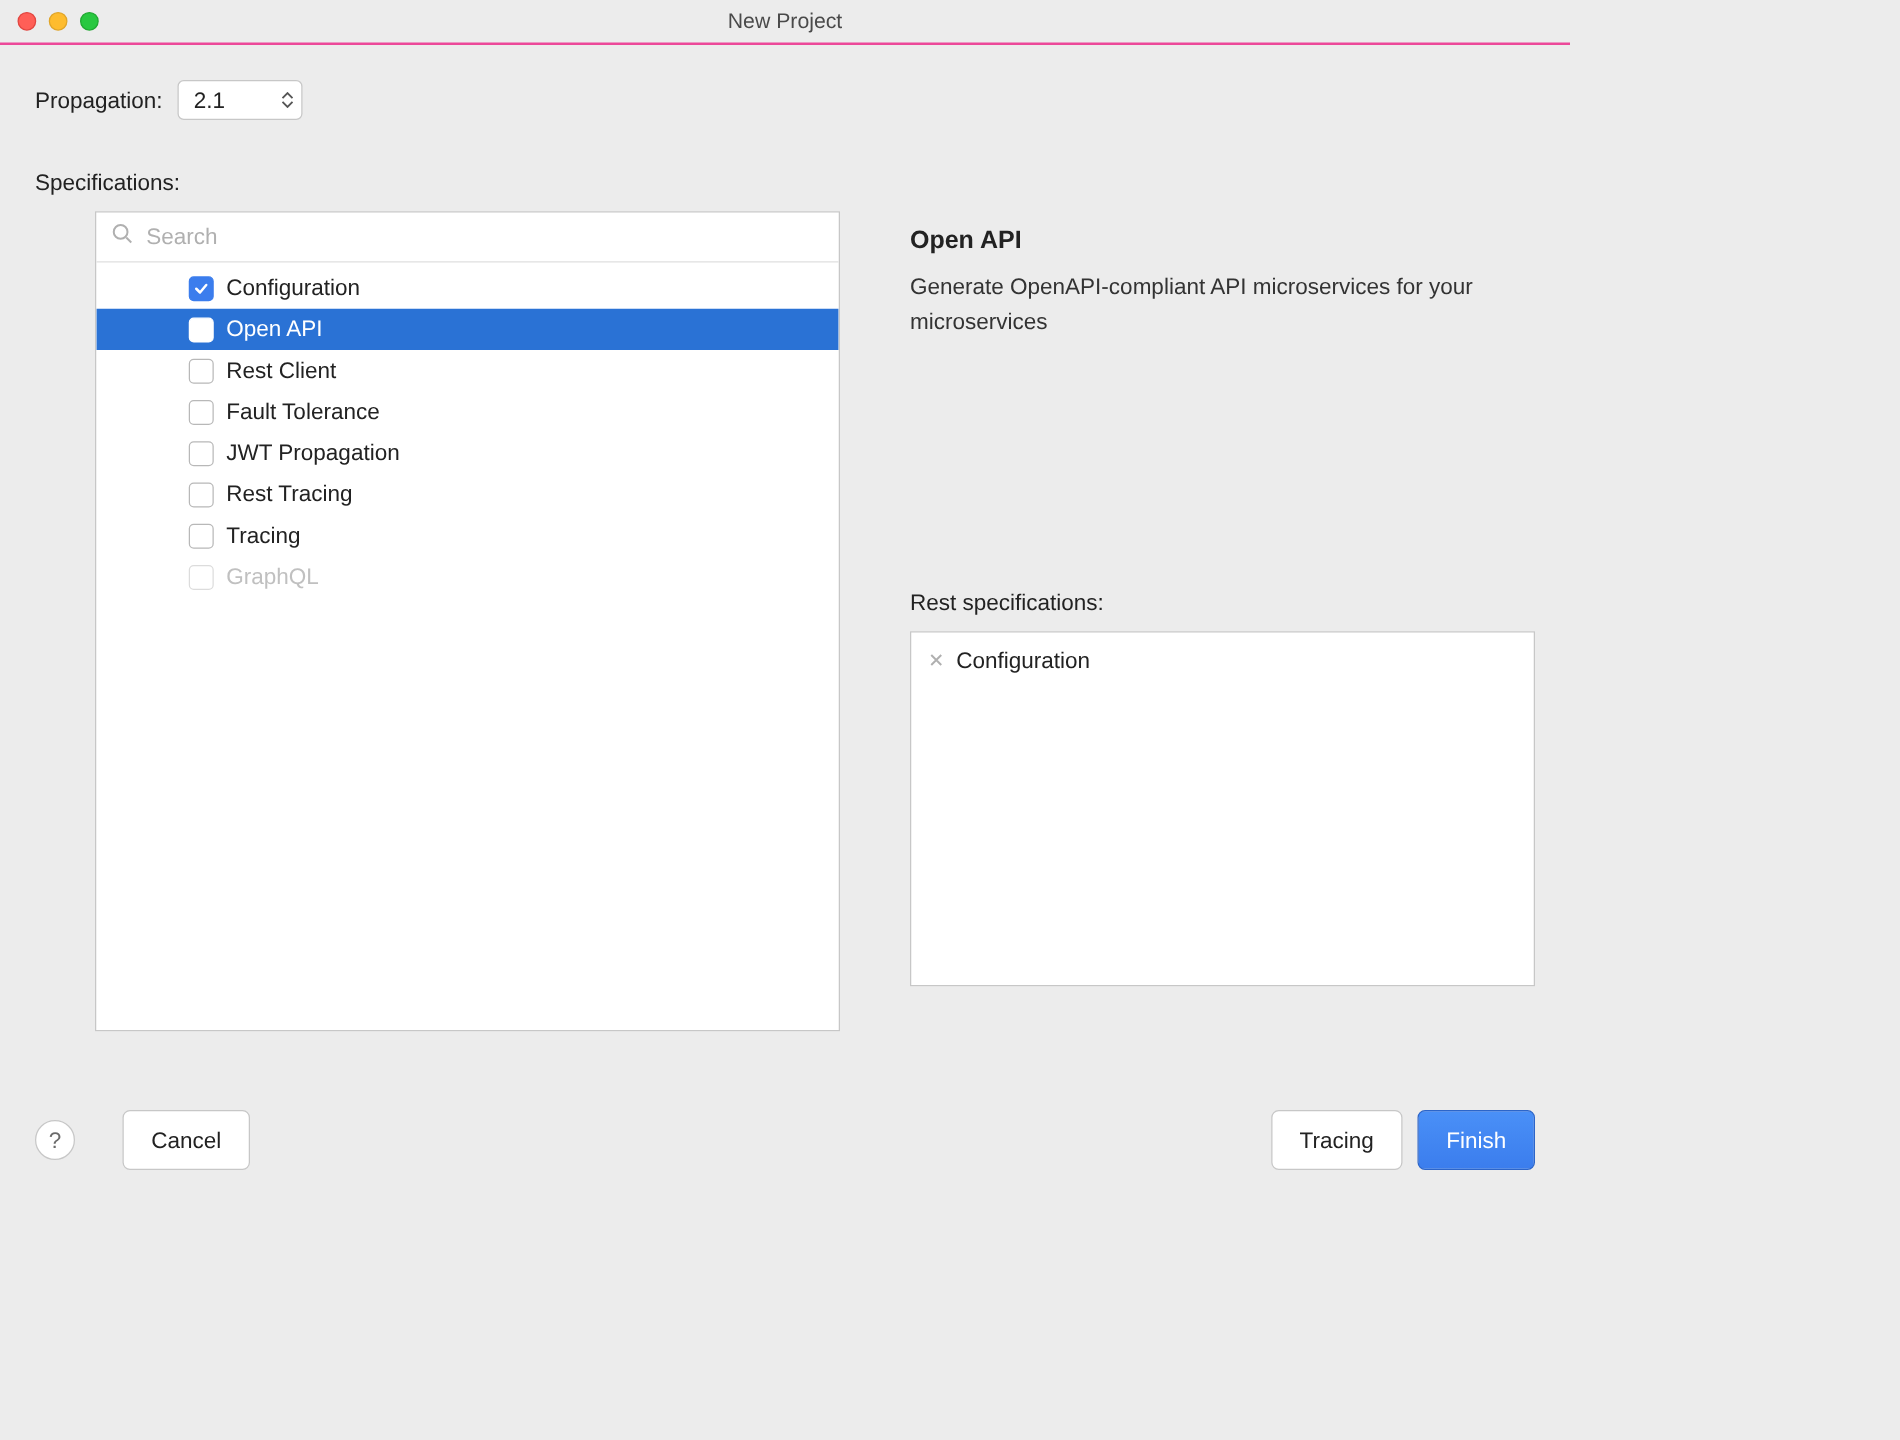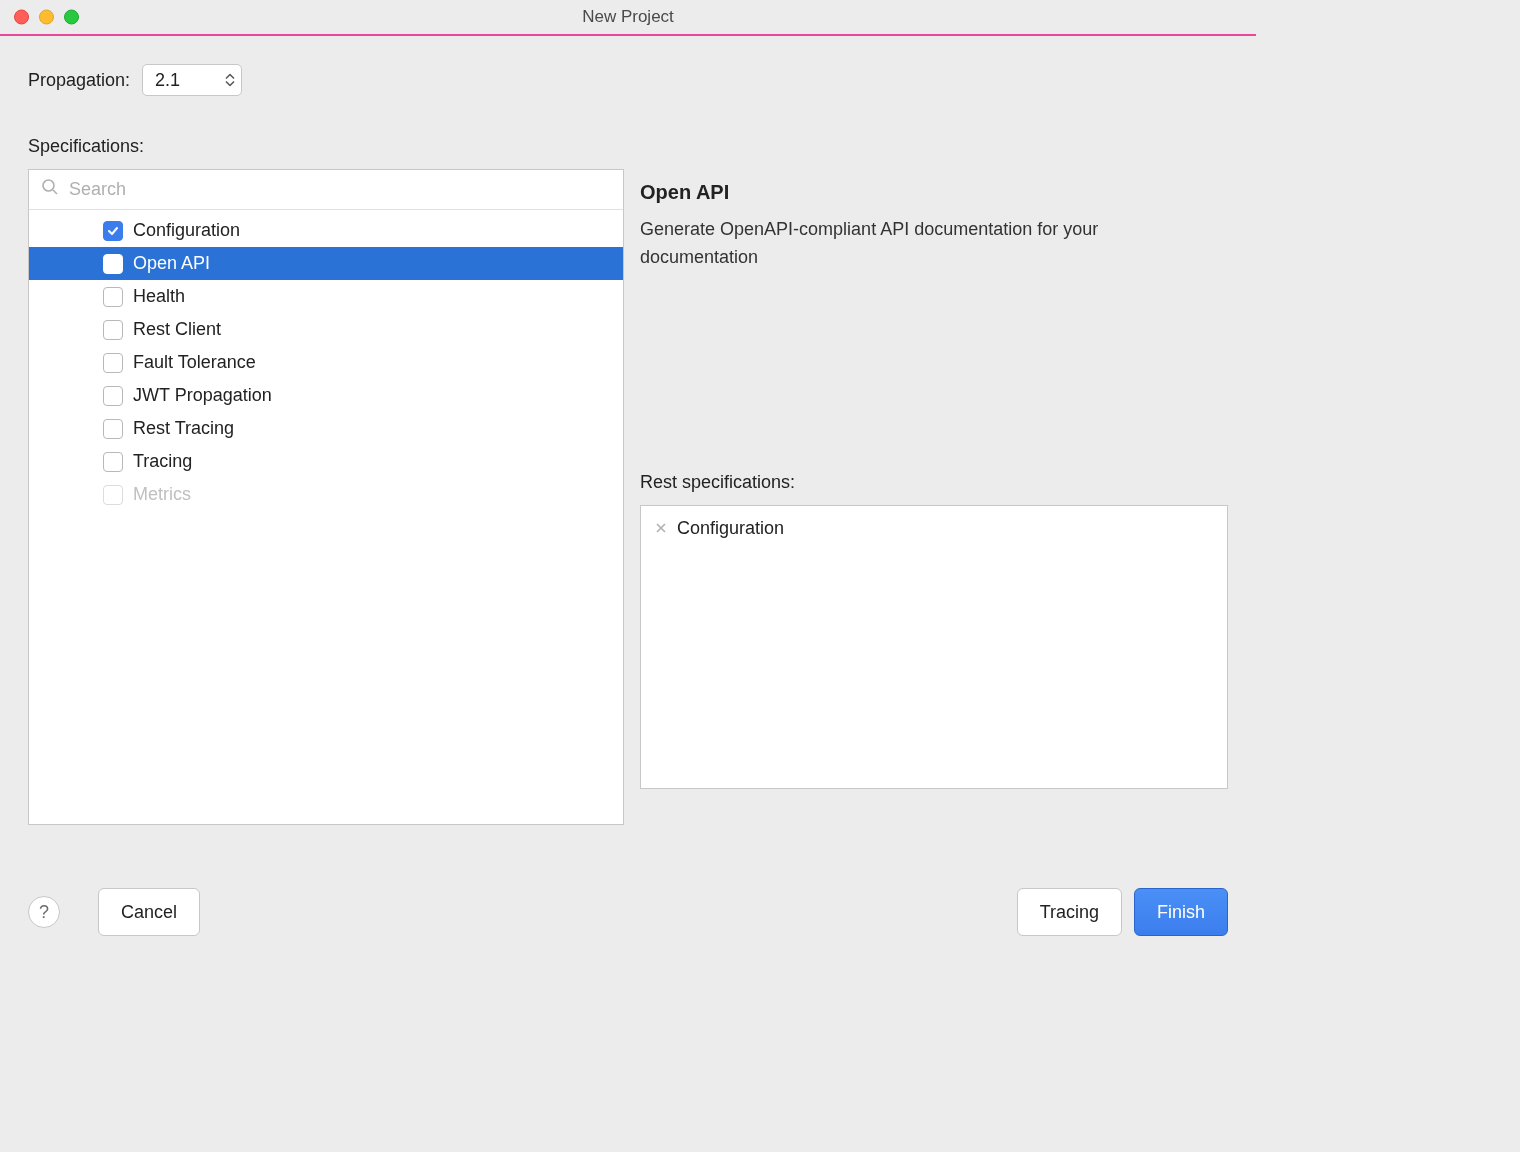--- a/index.html
+++ b/index.html
@@ -69,21 +69,22 @@
     gap: 1px;
     align-items: center;
   }
   .chev svg { display: block; }
   .spec-label {
     font-size: 18px;
     margin-bottom: 12px;
   }
   .main-row {
     display: flex;
-    gap: 16px;
+    gap: 56px;
+    margin-left: 48px;
   }
   .left-col {
     flex: 0 0 596px;
     display: flex;
     flex-direction: column;
   }
   .right-col {
     flex: 1;
     display: flex;
     flex-direction: column;
@@ -275,53 +276,49 @@
                 </svg>
               </div>
               <span>Configuration</span>
             </div>
             <div class="item selected">
               <div class="cb"></div>
               <span>Open API</span>
             </div>
             <div class="item">
               <div class="cb"></div>
-              <span>Health</span>
-            </div>
-            <div class="item">
-              <div class="cb"></div>
               <span>Rest Client</span>
             </div>
             <div class="item">
               <div class="cb"></div>
               <span>Fault Tolerance</span>
             </div>
             <div class="item">
               <div class="cb"></div>
               <span>JWT Propagation</span>
             </div>
             <div class="item">
               <div class="cb"></div>
               <span>Rest Tracing</span>
             </div>
             <div class="item">
               <div class="cb"></div>
               <span>Tracing</span>
             </div>
             <div class="item disabled">
               <div class="cb"></div>
-              <span>Metrics</span>
+              <span>GraphQL</span>
             </div>
           </div>
       </div>
     </div>
 
     <div class="right-col">
       <div class="desc-title">Open API</div>
-      <div class="desc-body">Generate OpenAPI-compliant API documentation for your documentation</div>
+      <div class="desc-body">Generate OpenAPI-compliant API microservices for your microservices</div>
 
       <div class="added-label">Rest specifications:</div>
       <div class="added-box" id="added-box">
           <div class="added-item">
             <span class="remove-x">
               <svg width="12" height="12" viewBox="0 0 12 12">
                 <path d="M2 2 L10 10 M10 2 L2 10" stroke="#b0b0b0" stroke-width="1.6"></path>
               </svg>
             </span>
             <span>Configuration</span>

